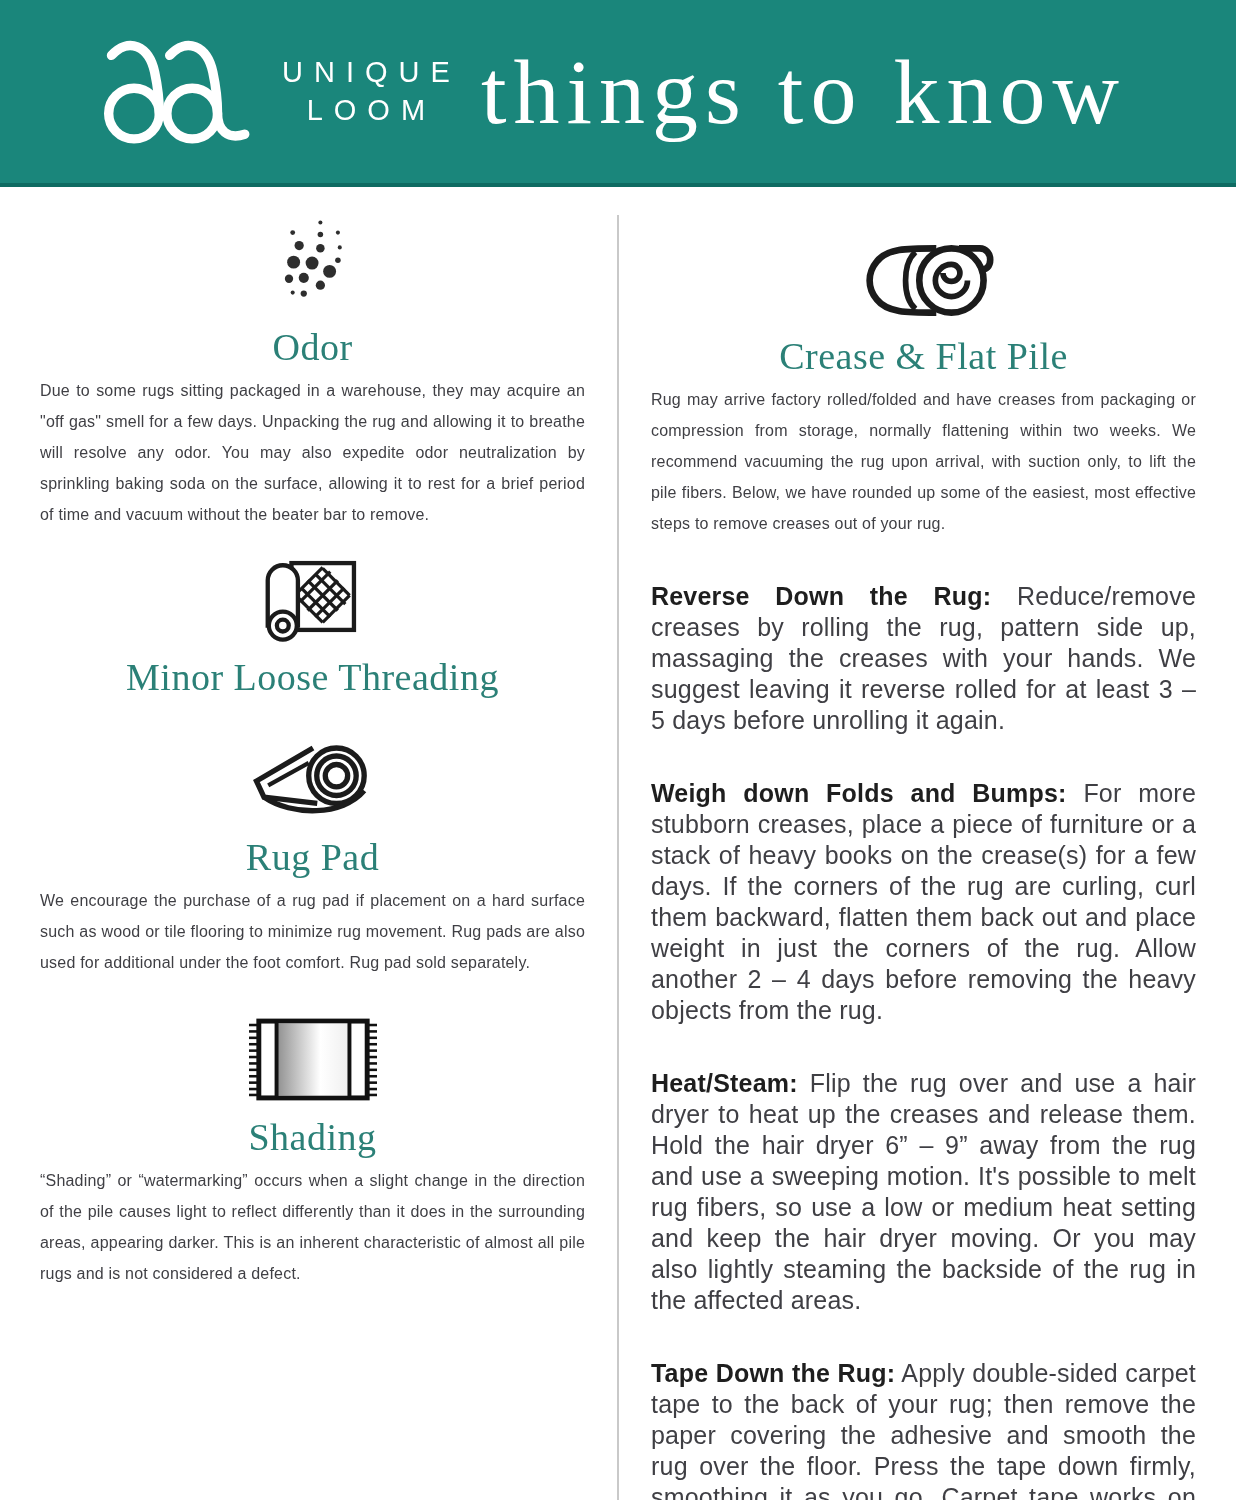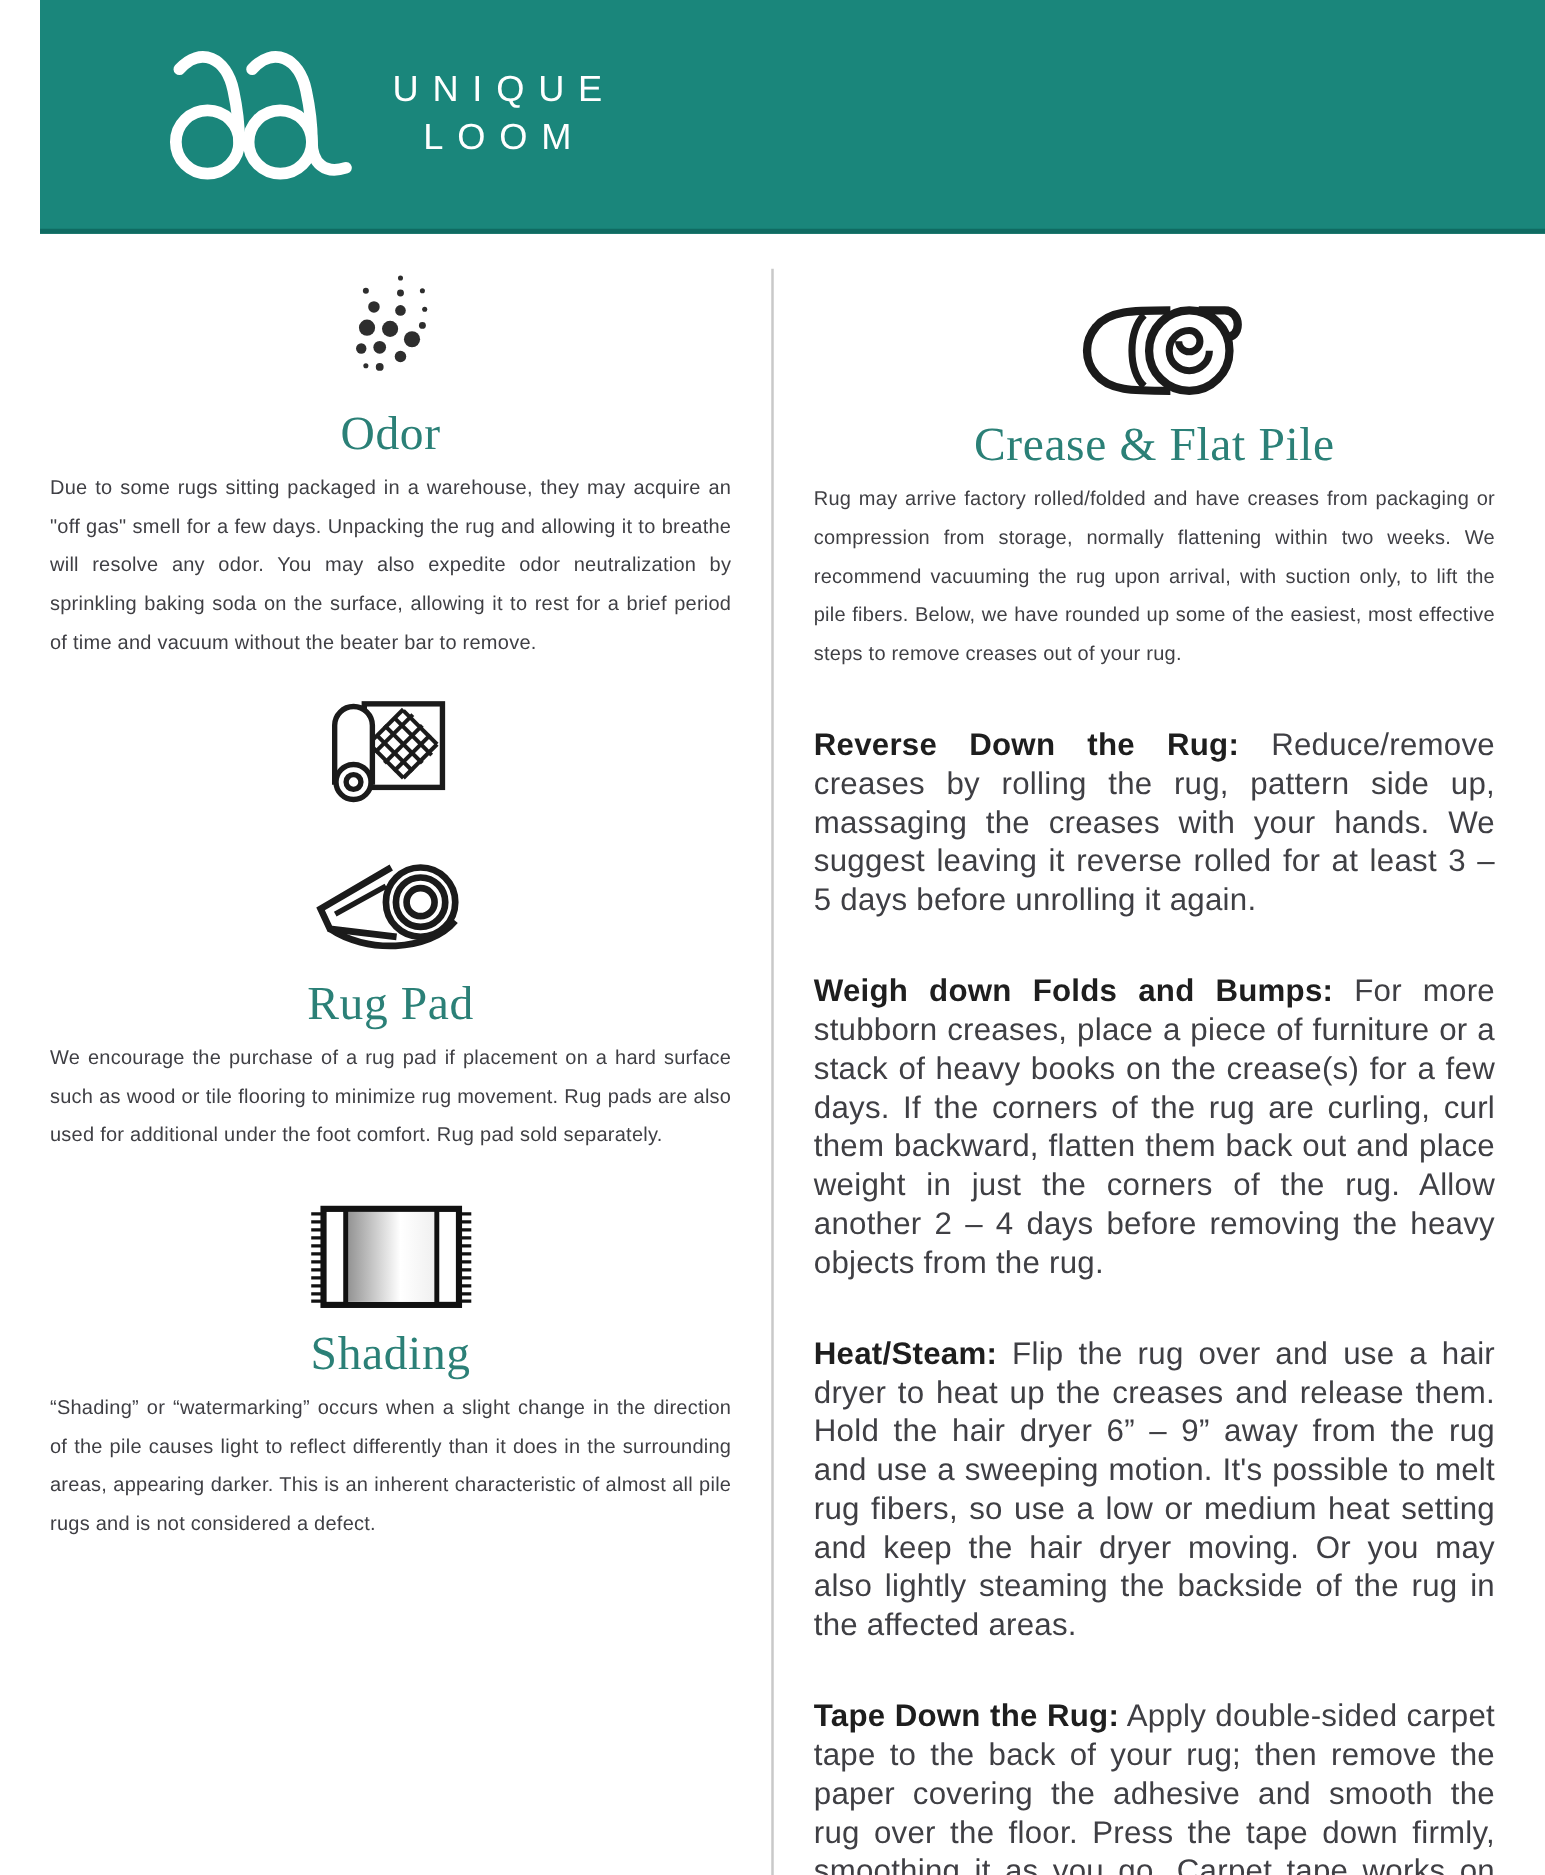--- a/index.html
+++ b/index.html
@@ -12,21 +12,21 @@
     --icon-ink:#1b1b1b;
   }
   *{margin:0;padding:0;box-sizing:border-box;}
   body{background:#fff;font-family:"Liberation Sans","DejaVu Sans",sans-serif;}
   .page{width:1236px;height:1500px;background:#ffffff;overflow:hidden;}
 
   
   .header{
     height:187px;background:var(--brand-teal);
     border-bottom:4px solid var(--brand-teal-dark);
-    display:flex;align-items:center;padding:0 60px 0 100px;margin-left:32px;
+    display:flex;align-items:center;padding:0 60px 0 100px;
   }
   .logo-group{display:flex;align-items:center;gap:22px;}
   .logo-mark{width:160px;height:122px;flex:0 0 auto;}
   .brand-text{
     color:#fff;font-size:29px;letter-spacing:11px;line-height:1.3;
     text-align:center;font-weight:400;white-space:nowrap;
   }
   .header-title{
     flex:1;text-align:center;color:#fff;
     font-family:"Liberation Serif","DejaVu Serif",serif;
@@ -79,20 +79,21 @@
         <circle cx="36" cy="88" r="27"></circle>
         <path d="M12 26 C30 6 52 16 58 44 C61 58 63 72 63 88"></path>
         <circle cx="98" cy="88" r="27"></circle>
         <path d="M74 26 C92 6 114 16 120 44 C123 58 125 72 125 88 C125 106 136 116 154 110"></path>
       </svg>
       <div class="brand-text">
         <div>UNIQUE</div>
         <div>LOOM</div>
       </div>
     </div>
+    <div class="header-title">things to know</div>
   </div>
 
   <div class="content">
 
     <div class="col left">
 
       <section class="info-block mt-md">
         <div class="icon-wrap">
           <svg width="120" height="102" viewBox="0 0 130 110" fill="#2e2e2e">
             <circle cx="73" cy="10" r="2.2"></circle>
@@ -131,20 +132,21 @@
                 <path d="M52 64 L79 37"></path>
                 <path d="M45 58 L73 30"></path>
               <path d="M38 50 L66 22"></path>
                 <path d="M34 43 L59 18"></path>
             </g>
             <path d="M8 74 V30 A14 14 0 0 1 36 30 V74" stroke-width="4" fill="#ffffff"></path>
             <circle cx="22" cy="72" r="13" stroke-width="4" fill="#ffffff"></circle>
             <circle cx="22" cy="72" r="5.5" stroke-width="4" fill="#ffffff"></circle>
           </svg>
         </div>
+        <h2 class="section-title">Minor Loose Threading</h2>
       </section>
 
       <section class="info-block mt-lg">
         <div class="icon-wrap">
           <svg width="128" height="90" viewBox="0 0 120 84" fill="none" stroke="#1b1b1b">
             <path d="M60 12 L7 43 L14 58 L64 64" stroke-width="5" fill="#ffffff"></path>
             <path d="M56 26 L18 47" stroke-width="4"></path>
             <circle cx="82" cy="38" r="26" stroke-width="5" fill="#ffffff"></circle>
             <circle cx="82" cy="38" r="18.5" stroke-width="5"></circle>
             <circle cx="82" cy="38" r="10.5" stroke-width="5"></circle>

